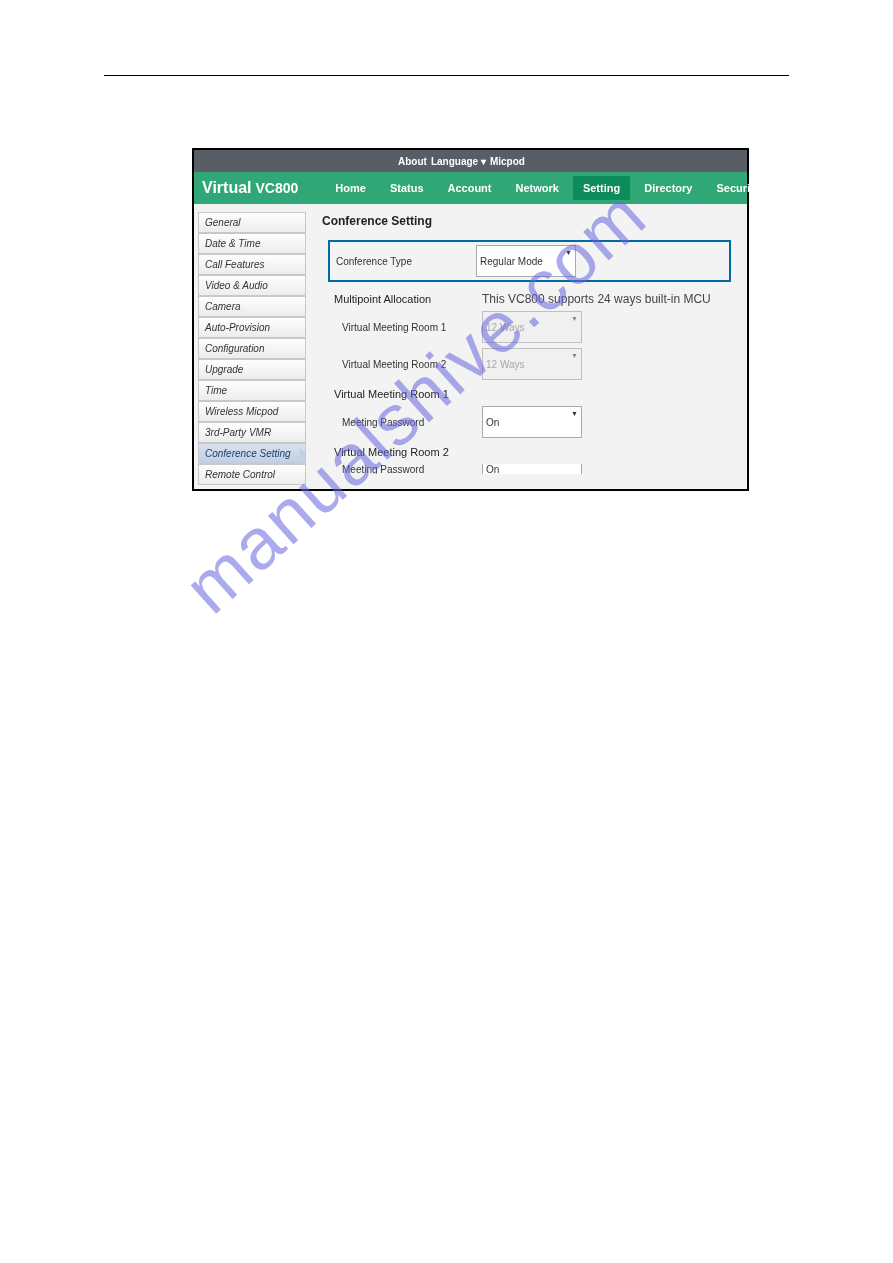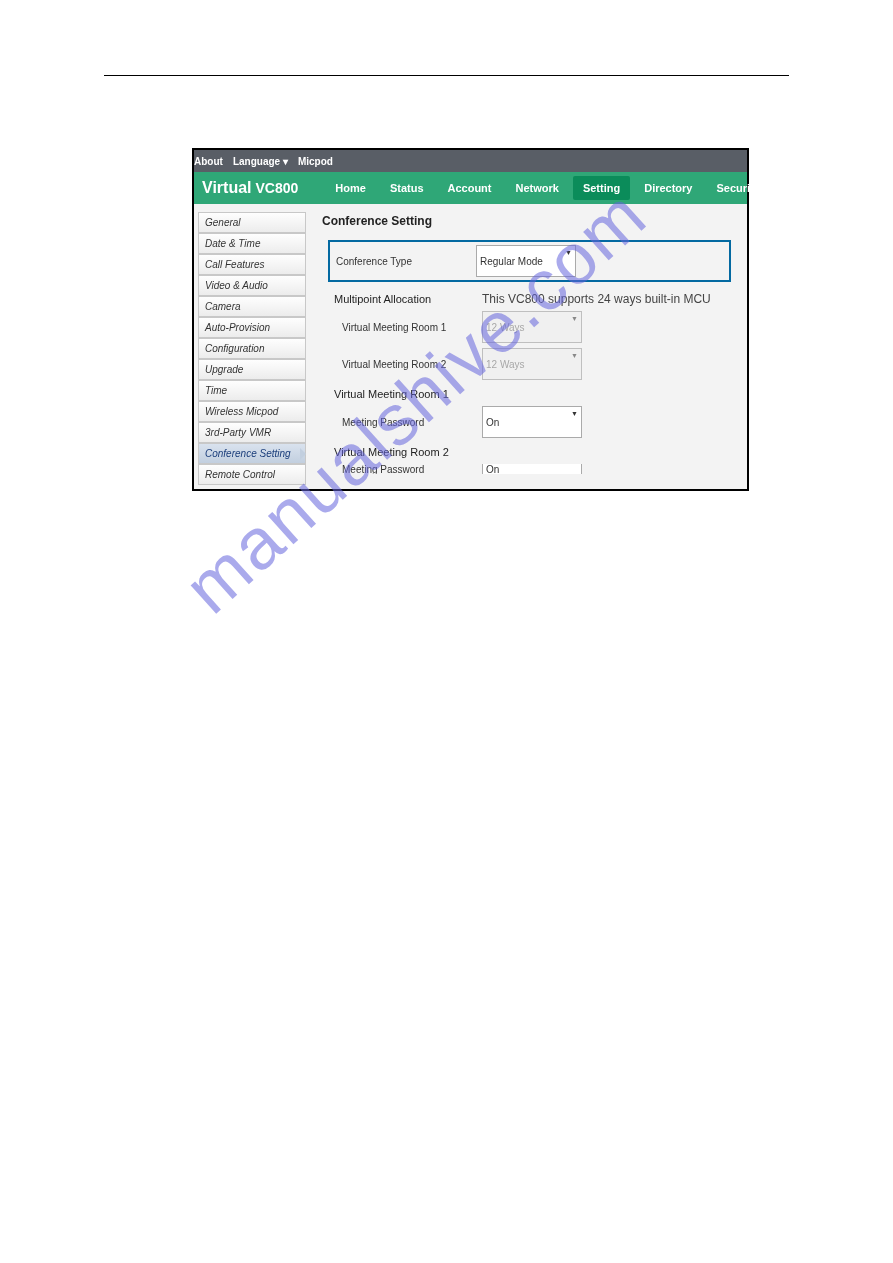--- a/index.html
+++ b/index.html
@@ -24,23 +24,23 @@
     top: 148px;
     left: 192px;
     width: 553px;
     border: 2px solid #000;
     background: #fff;
   }
   .topbar {
     background: #595e66;
     height: 22px;
     display: flex;
-    justify-content: flex-start;
+    justify-content: center;
     align-items: center;
-    gap: 10px;
+    gap: 4px;
     padding-right: 18px;
     color: #fff;
     font-size: 10px;
     font-weight: bold;
   }
   .topbar span { cursor: pointer; }
   .navbar {
     background: #2fa777;
     height: 32px;
     display: flex;

